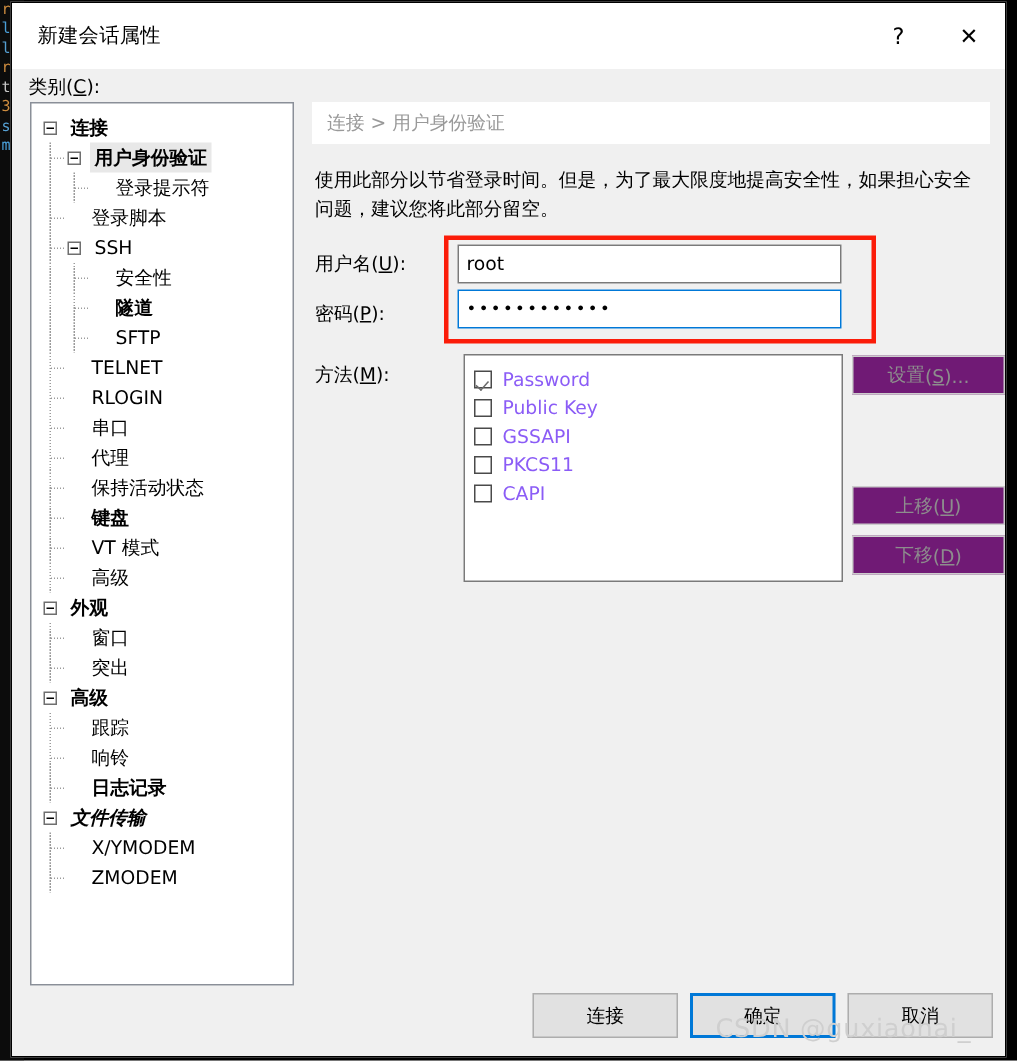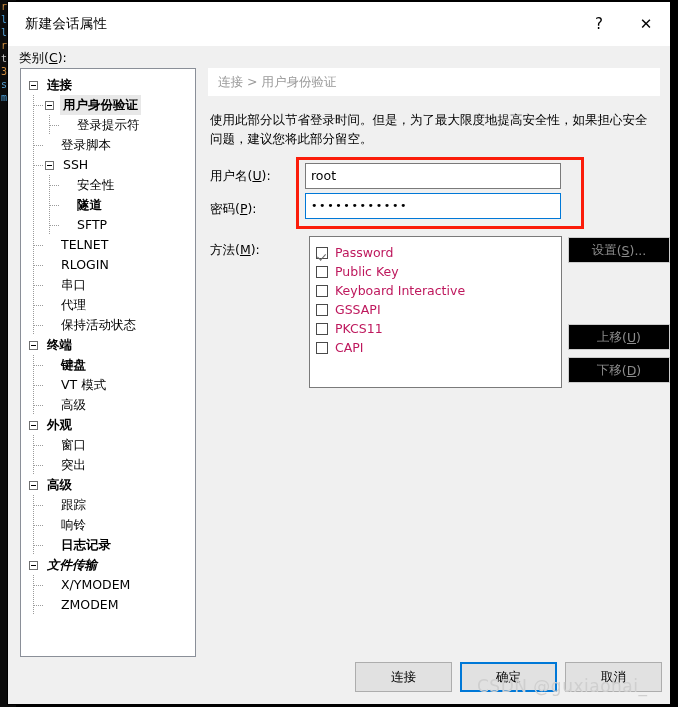--- a/index.html
+++ b/index.html
@@ -115,34 +115,34 @@
   
   #methods-row { position: relative; margin-top: 14px; height: 155px; }
   #lbl-method { position: absolute; left: 2px; top: 6px; font-size: 12.5px; color: #000; }
   #method-list {
     position: absolute; left: 101px; top: 0; width: 253px; height: 152px;
     background: #ffffff; border: 1px solid #7a7a7a;
     padding: 6px 0 0 6px;
   }
   .m-item {
     height: 19px; display: flex; align-items: center;
-    font-size: 12.5px; color: #be185d;
+    font-size: 12.5px; color: #8b5cf6;
   }
   .cbx {
     width: 12px; height: 12px; border: 1px solid #4a4a4a;
     background: #fff; margin-right: 7px; position: relative; flex: 0 0 12px;
   }
   .cbx.on::after {
     content: ""; position: absolute; left: 2px; top: 4px;
     width: 4px; height: 7px; border: solid #6a6a6a;
     border-width: 0 1.6px 1.6px 0; transform: rotate(42deg);
   }
   .sidebtn {
     position: absolute; left: 360px; width: 102px; height: 26px;
-    background: #000000; border: 1px solid #cccccc; color: #8d8d8d;
+    background: #701a75; border: 1px solid #cccccc; color: #8d8d8d;
     font-size: 12.5px; display: flex; align-items: center; justify-content: center;
   }
   #btn-settings { top: 1px; }
   #btn-up { top: 88px; }
   #btn-down { top: 121px; }
 
   
   #footer { position: absolute; left: 0; right: 0; bottom: 8px; height: 34px; }
   .footbtn {
     position: absolute; top: 0; width: 97px; height: 30px;
@@ -248,21 +248,20 @@
           <div class="tnode" style="padding-left: 24px;"><div style="position: absolute; left: 12px; top: 0px; width: 1px; height: 20px; background: repeating-linear-gradient(rgb(155, 155, 155) 0px, rgb(155, 155, 155) 1px, transparent 1px, transparent 2px);"></div><div style="position: absolute; left: 13px; top: 10px; width: 10px; height: 1px; background: repeating-linear-gradient(to right, rgb(155, 155, 155) 0px, rgb(155, 155, 155) 1px, transparent 1px, transparent 2px);"></div><span style="display: inline-block; width: 13px;"></span><span class="lbl" style="position: relative; z-index: 2;">登录脚本</span></div>
           <div class="tnode" style="padding-left: 24px;"><div style="position: absolute; left: 12px; top: 0px; width: 1px; height: 20px; background: repeating-linear-gradient(rgb(155, 155, 155) 0px, rgb(155, 155, 155) 1px, transparent 1px, transparent 2px);"></div><div style="position: absolute; left: 13px; top: 10px; width: 10px; height: 1px; background: repeating-linear-gradient(to right, rgb(155, 155, 155) 0px, rgb(155, 155, 155) 1px, transparent 1px, transparent 2px);"></div><span class="exp" style="position: relative; z-index: 2;"></span><span> </span><span class="lbl" style="position: relative; z-index: 2;">SSH</span></div>
           <div class="tnode" style="padding-left: 40px;"><div style="position: absolute; left: 12px; top: 0px; width: 1px; height: 20px; background: repeating-linear-gradient(rgb(155, 155, 155) 0px, rgb(155, 155, 155) 1px, transparent 1px, transparent 2px);"></div><div style="position: absolute; left: 28px; top: 0px; width: 1px; height: 20px; background: repeating-linear-gradient(rgb(155, 155, 155) 0px, rgb(155, 155, 155) 1px, transparent 1px, transparent 2px);"></div><div style="position: absolute; left: 29px; top: 10px; width: 10px; height: 1px; background: repeating-linear-gradient(to right, rgb(155, 155, 155) 0px, rgb(155, 155, 155) 1px, transparent 1px, transparent 2px);"></div><span style="display: inline-block; width: 13px;"></span><span class="lbl" style="position: relative; z-index: 2;">安全性</span></div>
           <div class="tnode bold" style="padding-left: 40px;"><div style="position: absolute; left: 12px; top: 0px; width: 1px; height: 20px; background: repeating-linear-gradient(rgb(155, 155, 155) 0px, rgb(155, 155, 155) 1px, transparent 1px, transparent 2px);"></div><div style="position: absolute; left: 28px; top: 0px; width: 1px; height: 20px; background: repeating-linear-gradient(rgb(155, 155, 155) 0px, rgb(155, 155, 155) 1px, transparent 1px, transparent 2px);"></div><div style="position: absolute; left: 29px; top: 10px; width: 10px; height: 1px; background: repeating-linear-gradient(to right, rgb(155, 155, 155) 0px, rgb(155, 155, 155) 1px, transparent 1px, transparent 2px);"></div><span style="display: inline-block; width: 13px;"></span><span class="lbl" style="position: relative; z-index: 2;">隧道</span></div>
           <div class="tnode" style="padding-left: 40px;"><div style="position: absolute; left: 12px; top: 0px; width: 1px; height: 20px; background: repeating-linear-gradient(rgb(155, 155, 155) 0px, rgb(155, 155, 155) 1px, transparent 1px, transparent 2px);"></div><div style="position: absolute; left: 28px; top: 0px; width: 1px; height: 20px; background: repeating-linear-gradient(rgb(155, 155, 155) 0px, rgb(155, 155, 155) 1px, transparent 1px, transparent 2px);"></div><div style="position: absolute; left: 29px; top: 10px; width: 10px; height: 1px; background: repeating-linear-gradient(to right, rgb(155, 155, 155) 0px, rgb(155, 155, 155) 1px, transparent 1px, transparent 2px);"></div><span style="display: inline-block; width: 13px;"></span><span class="lbl" style="position: relative; z-index: 2;">SFTP</span></div>
           <div class="tnode" style="padding-left: 24px;"><div style="position: absolute; left: 12px; top: 0px; width: 1px; height: 20px; background: repeating-linear-gradient(rgb(155, 155, 155) 0px, rgb(155, 155, 155) 1px, transparent 1px, transparent 2px);"></div><div style="position: absolute; left: 13px; top: 10px; width: 10px; height: 1px; background: repeating-linear-gradient(to right, rgb(155, 155, 155) 0px, rgb(155, 155, 155) 1px, transparent 1px, transparent 2px);"></div><span style="display: inline-block; width: 13px;"></span><span class="lbl" style="position: relative; z-index: 2;">TELNET</span></div>
           <div class="tnode" style="padding-left: 24px;"><div style="position: absolute; left: 12px; top: 0px; width: 1px; height: 20px; background: repeating-linear-gradient(rgb(155, 155, 155) 0px, rgb(155, 155, 155) 1px, transparent 1px, transparent 2px);"></div><div style="position: absolute; left: 13px; top: 10px; width: 10px; height: 1px; background: repeating-linear-gradient(to right, rgb(155, 155, 155) 0px, rgb(155, 155, 155) 1px, transparent 1px, transparent 2px);"></div><span style="display: inline-block; width: 13px;"></span><span class="lbl" style="position: relative; z-index: 2;">RLOGIN</span></div>
           <div class="tnode" style="padding-left: 24px;"><div style="position: absolute; left: 12px; top: 0px; width: 1px; height: 20px; background: repeating-linear-gradient(rgb(155, 155, 155) 0px, rgb(155, 155, 155) 1px, transparent 1px, transparent 2px);"></div><div style="position: absolute; left: 13px; top: 10px; width: 10px; height: 1px; background: repeating-linear-gradient(to right, rgb(155, 155, 155) 0px, rgb(155, 155, 155) 1px, transparent 1px, transparent 2px);"></div><span style="display: inline-block; width: 13px;"></span><span class="lbl" style="position: relative; z-index: 2;">串口</span></div>
           <div class="tnode" style="padding-left: 24px;"><div style="position: absolute; left: 12px; top: 0px; width: 1px; height: 20px; background: repeating-linear-gradient(rgb(155, 155, 155) 0px, rgb(155, 155, 155) 1px, transparent 1px, transparent 2px);"></div><div style="position: absolute; left: 13px; top: 10px; width: 10px; height: 1px; background: repeating-linear-gradient(to right, rgb(155, 155, 155) 0px, rgb(155, 155, 155) 1px, transparent 1px, transparent 2px);"></div><span style="display: inline-block; width: 13px;"></span><span class="lbl" style="position: relative; z-index: 2;">代理</span></div>
           <div class="tnode" style="padding-left: 24px;"><div style="position: absolute; left: 12px; top: 0px; width: 1px; height: 20px; background: repeating-linear-gradient(rgb(155, 155, 155) 0px, rgb(155, 155, 155) 1px, transparent 1px, transparent 2px);"></div><div style="position: absolute; left: 13px; top: 10px; width: 10px; height: 1px; background: repeating-linear-gradient(to right, rgb(155, 155, 155) 0px, rgb(155, 155, 155) 1px, transparent 1px, transparent 2px);"></div><span style="display: inline-block; width: 13px;"></span><span class="lbl" style="position: relative; z-index: 2;">保持活动状态</span></div>
-          <div class="tnode bold" style="padding-left: 8px;"><span class="exp" style="position: relative; z-index: 2;"></span><span> </span><span class="lbl" style="position: relative; z-index: 2;">终端</span></div>
           <div class="tnode bold" style="padding-left: 24px;"><div style="position: absolute; left: 12px; top: 0px; width: 1px; height: 20px; background: repeating-linear-gradient(rgb(155, 155, 155) 0px, rgb(155, 155, 155) 1px, transparent 1px, transparent 2px);"></div><div style="position: absolute; left: 13px; top: 10px; width: 10px; height: 1px; background: repeating-linear-gradient(to right, rgb(155, 155, 155) 0px, rgb(155, 155, 155) 1px, transparent 1px, transparent 2px);"></div><span style="display: inline-block; width: 13px;"></span><span class="lbl" style="position: relative; z-index: 2;">键盘</span></div>
           <div class="tnode" style="padding-left: 24px;"><div style="position: absolute; left: 12px; top: 0px; width: 1px; height: 20px; background: repeating-linear-gradient(rgb(155, 155, 155) 0px, rgb(155, 155, 155) 1px, transparent 1px, transparent 2px);"></div><div style="position: absolute; left: 13px; top: 10px; width: 10px; height: 1px; background: repeating-linear-gradient(to right, rgb(155, 155, 155) 0px, rgb(155, 155, 155) 1px, transparent 1px, transparent 2px);"></div><span style="display: inline-block; width: 13px;"></span><span class="lbl" style="position: relative; z-index: 2;">VT 模式</span></div>
           <div class="tnode" style="padding-left: 24px;"><div style="position: absolute; left: 12px; top: 0px; width: 1px; height: 20px; background: repeating-linear-gradient(rgb(155, 155, 155) 0px, rgb(155, 155, 155) 1px, transparent 1px, transparent 2px);"></div><div style="position: absolute; left: 13px; top: 10px; width: 10px; height: 1px; background: repeating-linear-gradient(to right, rgb(155, 155, 155) 0px, rgb(155, 155, 155) 1px, transparent 1px, transparent 2px);"></div><span style="display: inline-block; width: 13px;"></span><span class="lbl" style="position: relative; z-index: 2;">高级</span></div>
           <div class="tnode bold" style="padding-left: 8px;"><span class="exp" style="position: relative; z-index: 2;"></span><span> </span><span class="lbl" style="position: relative; z-index: 2;">外观</span></div>
           <div class="tnode" style="padding-left: 24px;"><div style="position: absolute; left: 12px; top: 0px; width: 1px; height: 20px; background: repeating-linear-gradient(rgb(155, 155, 155) 0px, rgb(155, 155, 155) 1px, transparent 1px, transparent 2px);"></div><div style="position: absolute; left: 13px; top: 10px; width: 10px; height: 1px; background: repeating-linear-gradient(to right, rgb(155, 155, 155) 0px, rgb(155, 155, 155) 1px, transparent 1px, transparent 2px);"></div><span style="display: inline-block; width: 13px;"></span><span class="lbl" style="position: relative; z-index: 2;">窗口</span></div>
           <div class="tnode" style="padding-left: 24px;"><div style="position: absolute; left: 12px; top: 0px; width: 1px; height: 20px; background: repeating-linear-gradient(rgb(155, 155, 155) 0px, rgb(155, 155, 155) 1px, transparent 1px, transparent 2px);"></div><div style="position: absolute; left: 13px; top: 10px; width: 10px; height: 1px; background: repeating-linear-gradient(to right, rgb(155, 155, 155) 0px, rgb(155, 155, 155) 1px, transparent 1px, transparent 2px);"></div><span style="display: inline-block; width: 13px;"></span><span class="lbl" style="position: relative; z-index: 2;">突出</span></div>
           <div class="tnode bold" style="padding-left: 8px;"><span class="exp" style="position: relative; z-index: 2;"></span><span> </span><span class="lbl" style="position: relative; z-index: 2;">高级</span></div>
           <div class="tnode" style="padding-left: 24px;"><div style="position: absolute; left: 12px; top: 0px; width: 1px; height: 20px; background: repeating-linear-gradient(rgb(155, 155, 155) 0px, rgb(155, 155, 155) 1px, transparent 1px, transparent 2px);"></div><div style="position: absolute; left: 13px; top: 10px; width: 10px; height: 1px; background: repeating-linear-gradient(to right, rgb(155, 155, 155) 0px, rgb(155, 155, 155) 1px, transparent 1px, transparent 2px);"></div><span style="display: inline-block; width: 13px;"></span><span class="lbl" style="position: relative; z-index: 2;">跟踪</span></div>
           <div class="tnode" style="padding-left: 24px;"><div style="position: absolute; left: 12px; top: 0px; width: 1px; height: 20px; background: repeating-linear-gradient(rgb(155, 155, 155) 0px, rgb(155, 155, 155) 1px, transparent 1px, transparent 2px);"></div><div style="position: absolute; left: 13px; top: 10px; width: 10px; height: 1px; background: repeating-linear-gradient(to right, rgb(155, 155, 155) 0px, rgb(155, 155, 155) 1px, transparent 1px, transparent 2px);"></div><span style="display: inline-block; width: 13px;"></span><span class="lbl" style="position: relative; z-index: 2;">响铃</span></div>
           <div class="tnode bold" style="padding-left: 24px;"><div style="position: absolute; left: 12px; top: 0px; width: 1px; height: 20px; background: repeating-linear-gradient(rgb(155, 155, 155) 0px, rgb(155, 155, 155) 1px, transparent 1px, transparent 2px);"></div><div style="position: absolute; left: 13px; top: 10px; width: 10px; height: 1px; background: repeating-linear-gradient(to right, rgb(155, 155, 155) 0px, rgb(155, 155, 155) 1px, transparent 1px, transparent 2px);"></div><span style="display: inline-block; width: 13px;"></span><span class="lbl" style="position: relative; z-index: 2;">日志记录</span></div>
@@ -302,24 +301,20 @@
         </div>
 
         <div id="method-list">
             <div class="m-item">
               <span class="cbx on"></span>
               <span>Password</span>
             </div>
             <div class="m-item">
               <span class="cbx"></span>
               <span>Public Key</span>
-            </div>
-            <div class="m-item">
-              <span class="cbx"></span>
-              <span>Keyboard Interactive</span>
             </div>
             <div class="m-item">
               <span class="cbx"></span>
               <span>GSSAPI</span>
             </div>
             <div class="m-item">
               <span class="cbx"></span>
               <span>PKCS11</span>
             </div>
             <div class="m-item">

